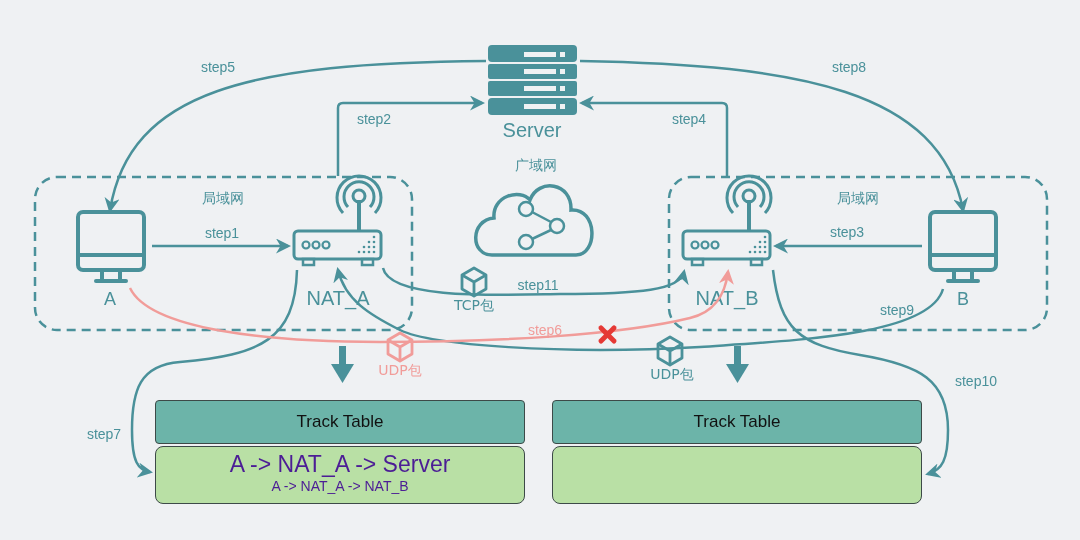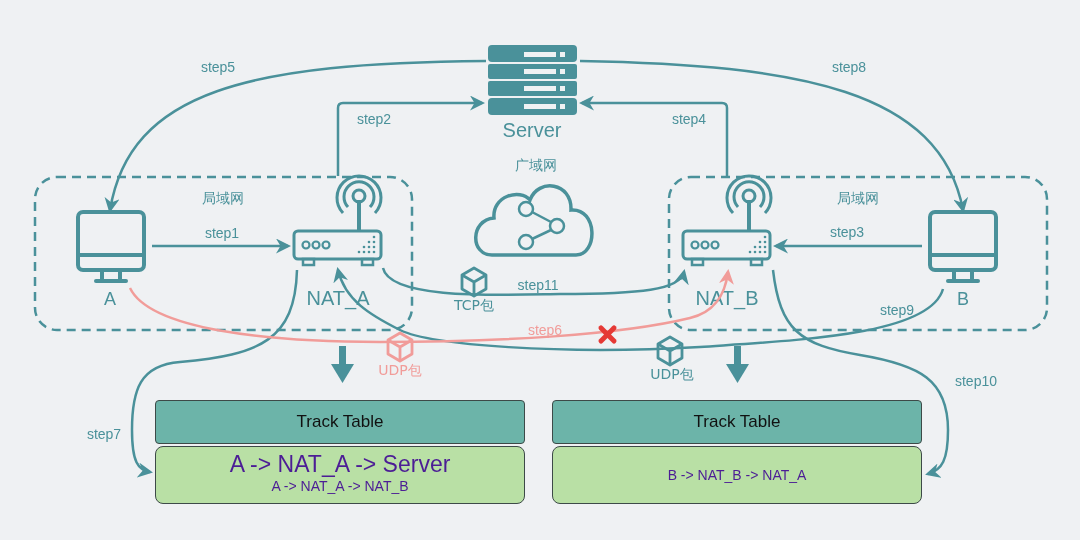--- a/index.html
+++ b/index.html
@@ -198,15 +198,14 @@
   <div class="tbl-head">Track Table</div>
   <div class="tbl-body">
     <div class="row-ok">A -&gt; NAT_A -&gt; Server</div>
     <div class="row-bad">A -&gt; NAT_A -&gt; NAT_B</div>
   </div>
 </div>
 
 <div class="tbl" style="left:552px; top:400px;">
   <div class="tbl-head">Track Table</div>
   <div class="tbl-body">
-    <div class="row-bad">B -&gt; NAT_B -&gt; NAT_A</div>
   </div>
 </div>
 
 </body></html>

